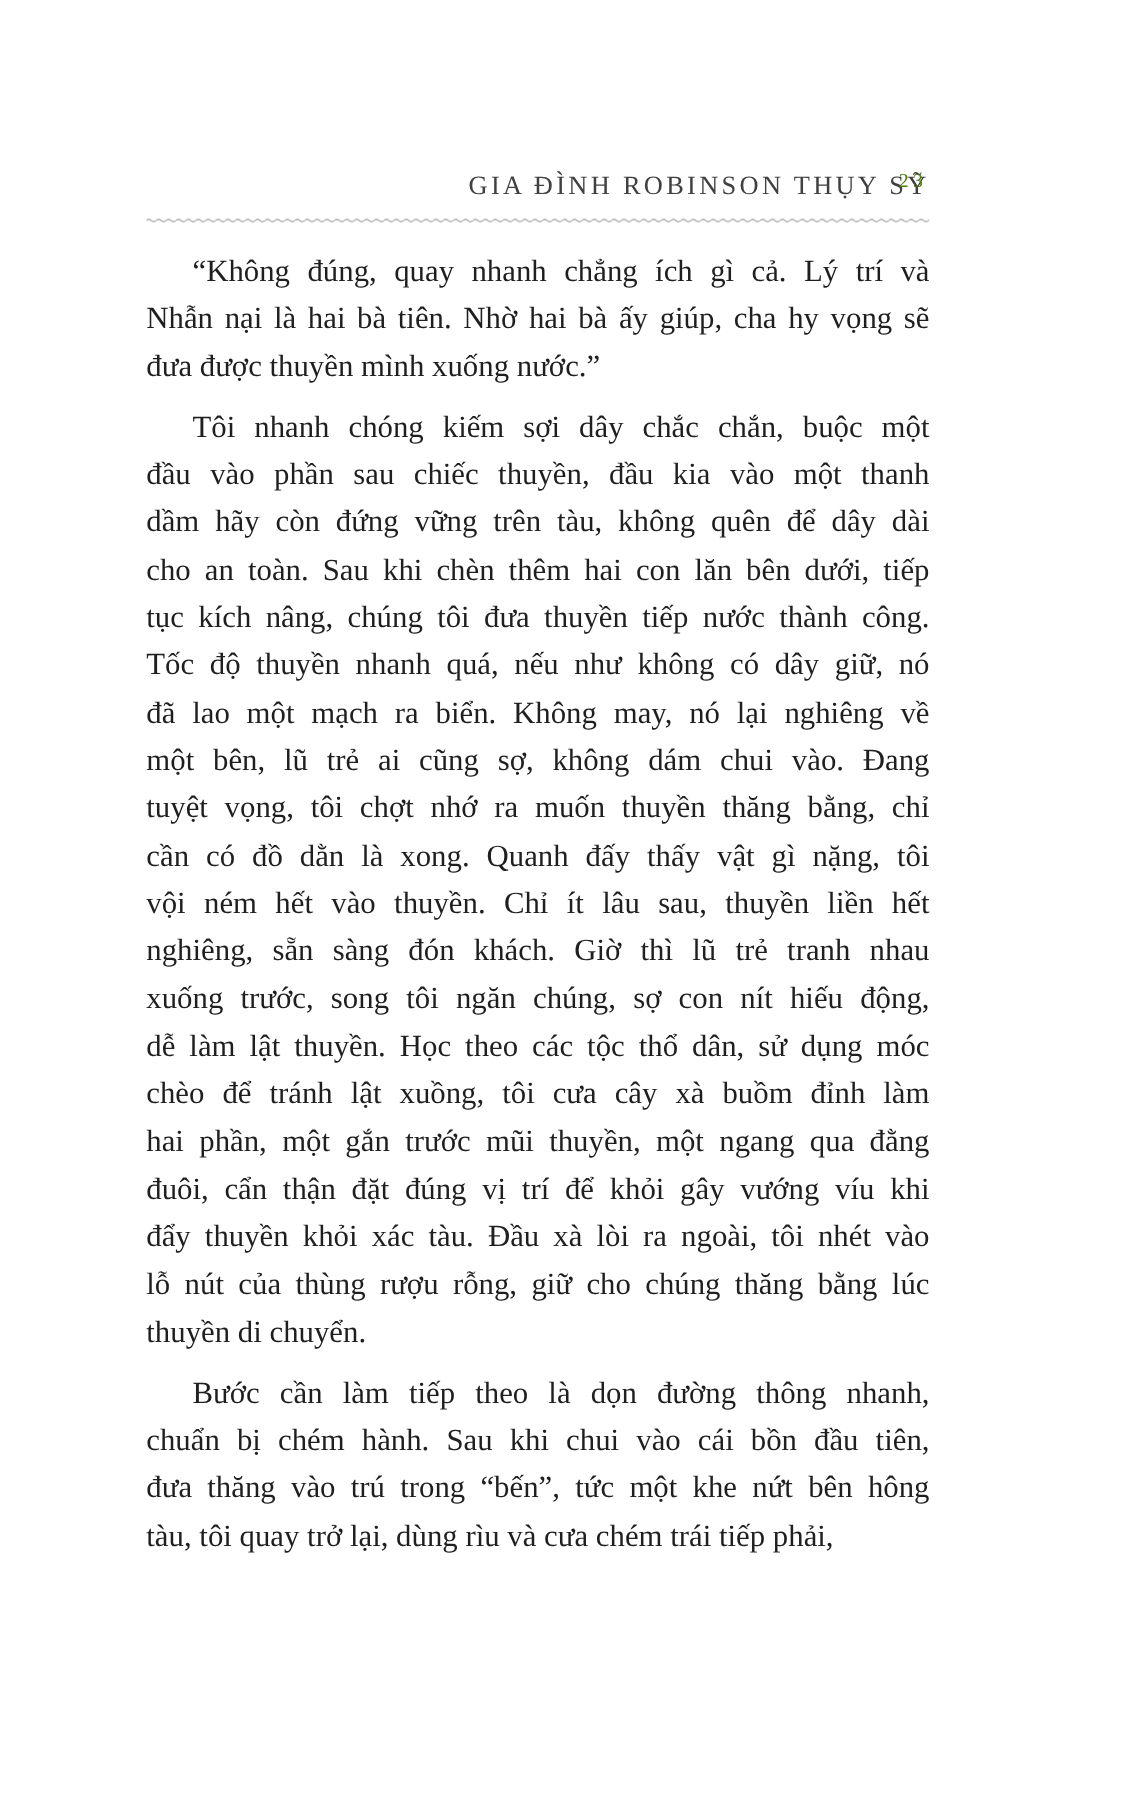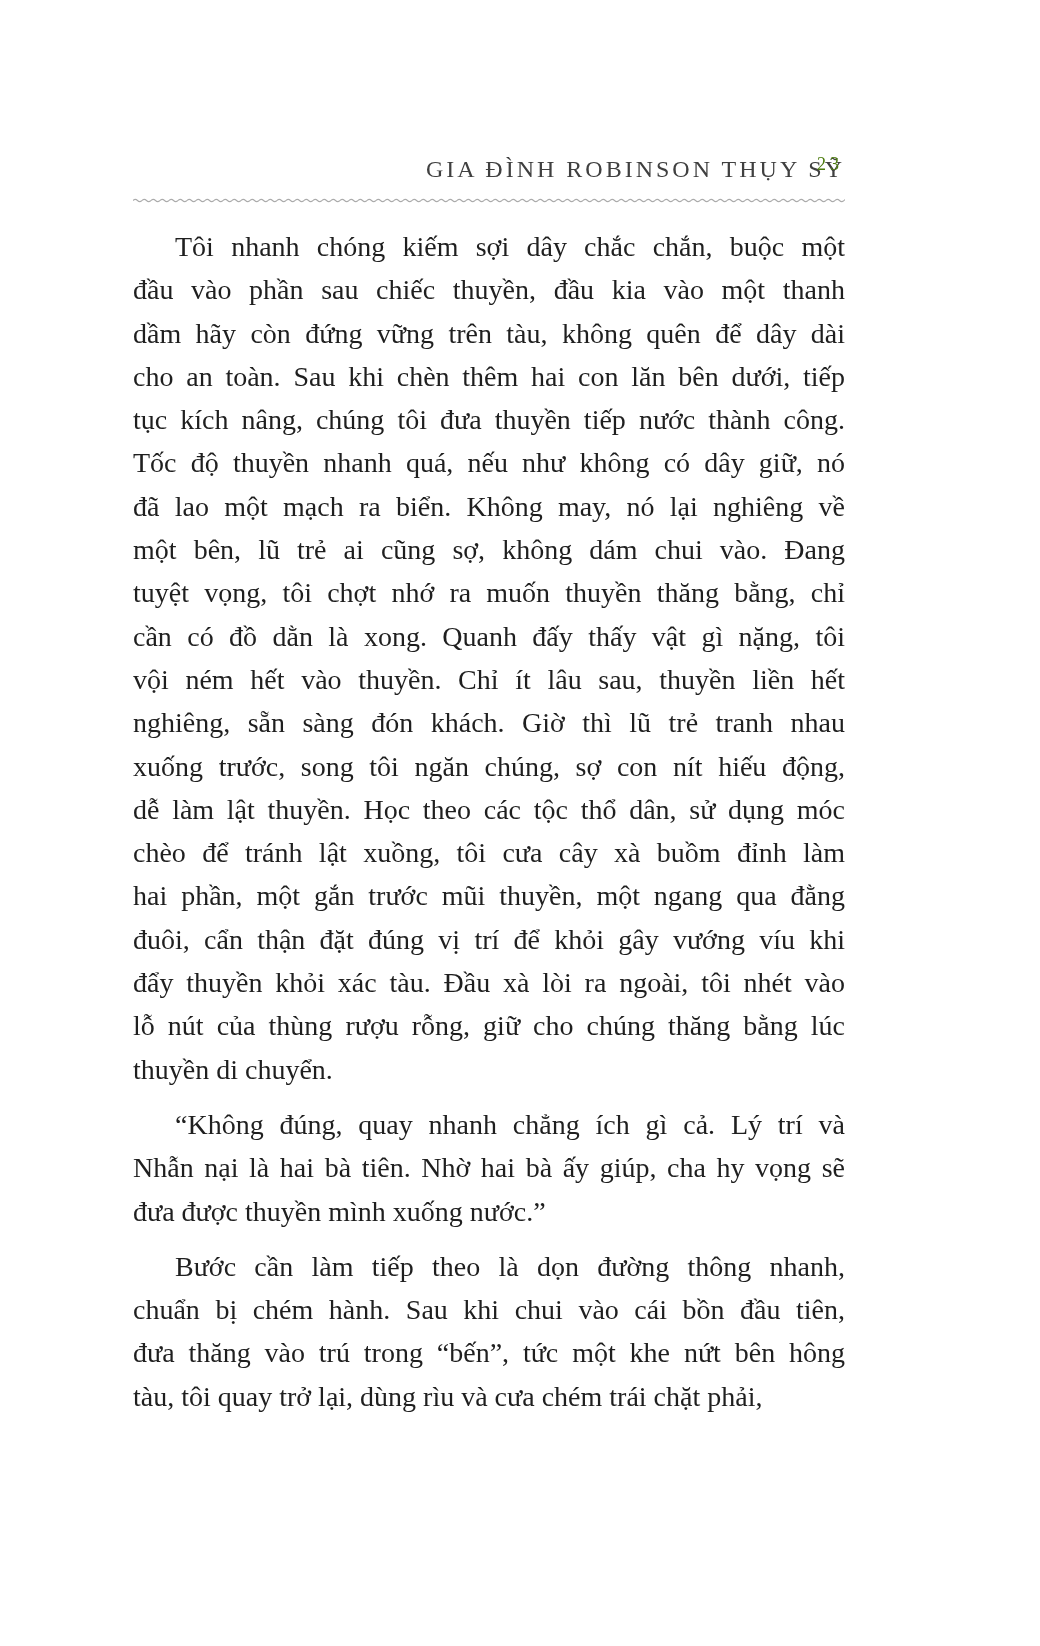--- a/index.html
+++ b/index.html
@@ -80,20 +80,25 @@
       <defs>
         <pattern id="wave" width="9" height="7" patternUnits="userSpaceOnUse">
           <path d="M0 3.5 Q 2.25 1.3, 4.5 3.5 T 9 3.5" fill="none" stroke="currentColor" stroke-width="1.1"></path>
         </pattern>
       </defs>
       <rect width="712" height="7" fill="url(#wave)"></rect>
     </svg>
 
     <main class="body-text">
         <div class="para">
+          <div class="line first">“Không đúng, quay nhanh chẳng ích gì cả. Lý trí và</div>
+          <div class="line">Nhẫn nại là hai bà tiên. Nhờ hai bà ấy giúp, cha hy vọng sẽ</div>
+          <div class="line last">đưa được thuyền mình xuống nước.”</div>
+        </div>
+        <div class="para">
           <div class="line first">Tôi nhanh chóng kiếm sợi dây chắc chắn, buộc một</div>
           <div class="line">đầu vào phần sau chiếc thuyền, đầu kia vào một thanh</div>
           <div class="line">dầm hãy còn đứng vững trên tàu, không quên để dây dài</div>
           <div class="line">cho an toàn. Sau khi chèn thêm hai con lăn bên dưới, tiếp</div>
           <div class="line">tục kích nâng, chúng tôi đưa thuyền tiếp nước thành công.</div>
           <div class="line">Tốc độ thuyền nhanh quá, nếu như không có dây giữ, nó</div>
           <div class="line">đã lao một mạch ra biển. Không may, nó lại nghiêng về</div>
           <div class="line">một bên, lũ trẻ ai cũng sợ, không dám chui vào. Đang</div>
           <div class="line">tuyệt vọng, tôi chợt nhớ ra muốn thuyền thăng bằng, chỉ</div>
           <div class="line">cần có đồ dằn là xong. Quanh đấy thấy vật gì nặng, tôi</div>
@@ -102,26 +107,21 @@
           <div class="line">xuống trước, song tôi ngăn chúng, sợ con nít hiếu động,</div>
           <div class="line">dễ làm lật thuyền. Học theo các tộc thổ dân, sử dụng móc</div>
           <div class="line">chèo để tránh lật xuồng, tôi cưa cây xà buồm đỉnh làm</div>
           <div class="line">hai phần, một gắn trước mũi thuyền, một ngang qua đằng</div>
           <div class="line">đuôi, cẩn thận đặt đúng vị trí để khỏi gây vướng víu khi</div>
           <div class="line">đẩy thuyền khỏi xác tàu. Đầu xà lòi ra ngoài, tôi nhét vào</div>
           <div class="line">lỗ nút của thùng rượu rỗng, giữ cho chúng thăng bằng lúc</div>
           <div class="line last">thuyền di chuyển.</div>
         </div>
         <div class="para">
-          <div class="line first">“Không đúng, quay nhanh chẳng ích gì cả. Lý trí và</div>
-          <div class="line">Nhẫn nại là hai bà tiên. Nhờ hai bà ấy giúp, cha hy vọng sẽ</div>
-          <div class="line last">đưa được thuyền mình xuống nước.”</div>
-        </div>
-        <div class="para">
           <div class="line first">Bước cần làm tiếp theo là dọn đường thông nhanh,</div>
           <div class="line">chuẩn bị chém hành. Sau khi chui vào cái bồn đầu tiên,</div>
           <div class="line">đưa thăng vào trú trong “bến”, tức một khe nứt bên hông</div>
-          <div class="line last">tàu, tôi quay trở lại, dùng rìu và cưa chém trái chặt phải,</div>
+          <div class="line last">tàu, tôi quay trở lại, dùng rìu và cưa chém trái tiếp phải,</div>
         </div>
       </main>
 
   </div>
 </div>
 
 </body></html>

